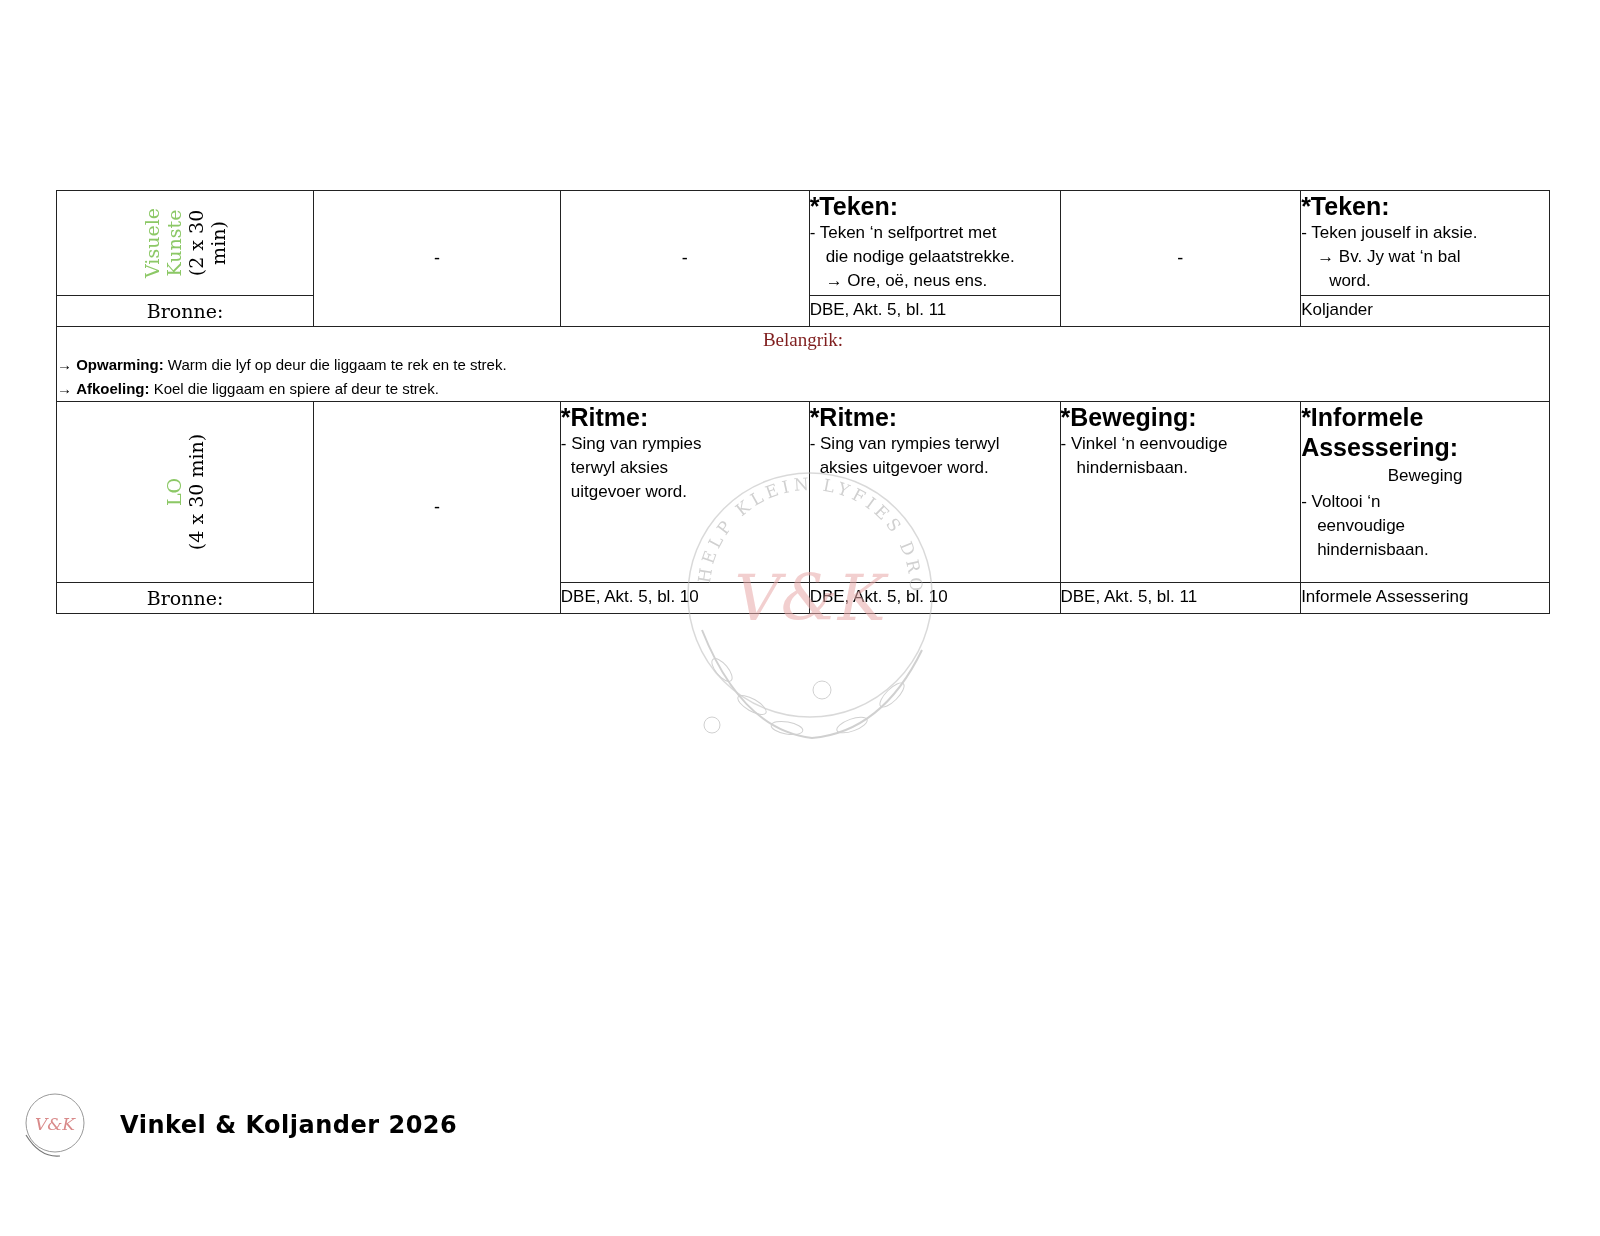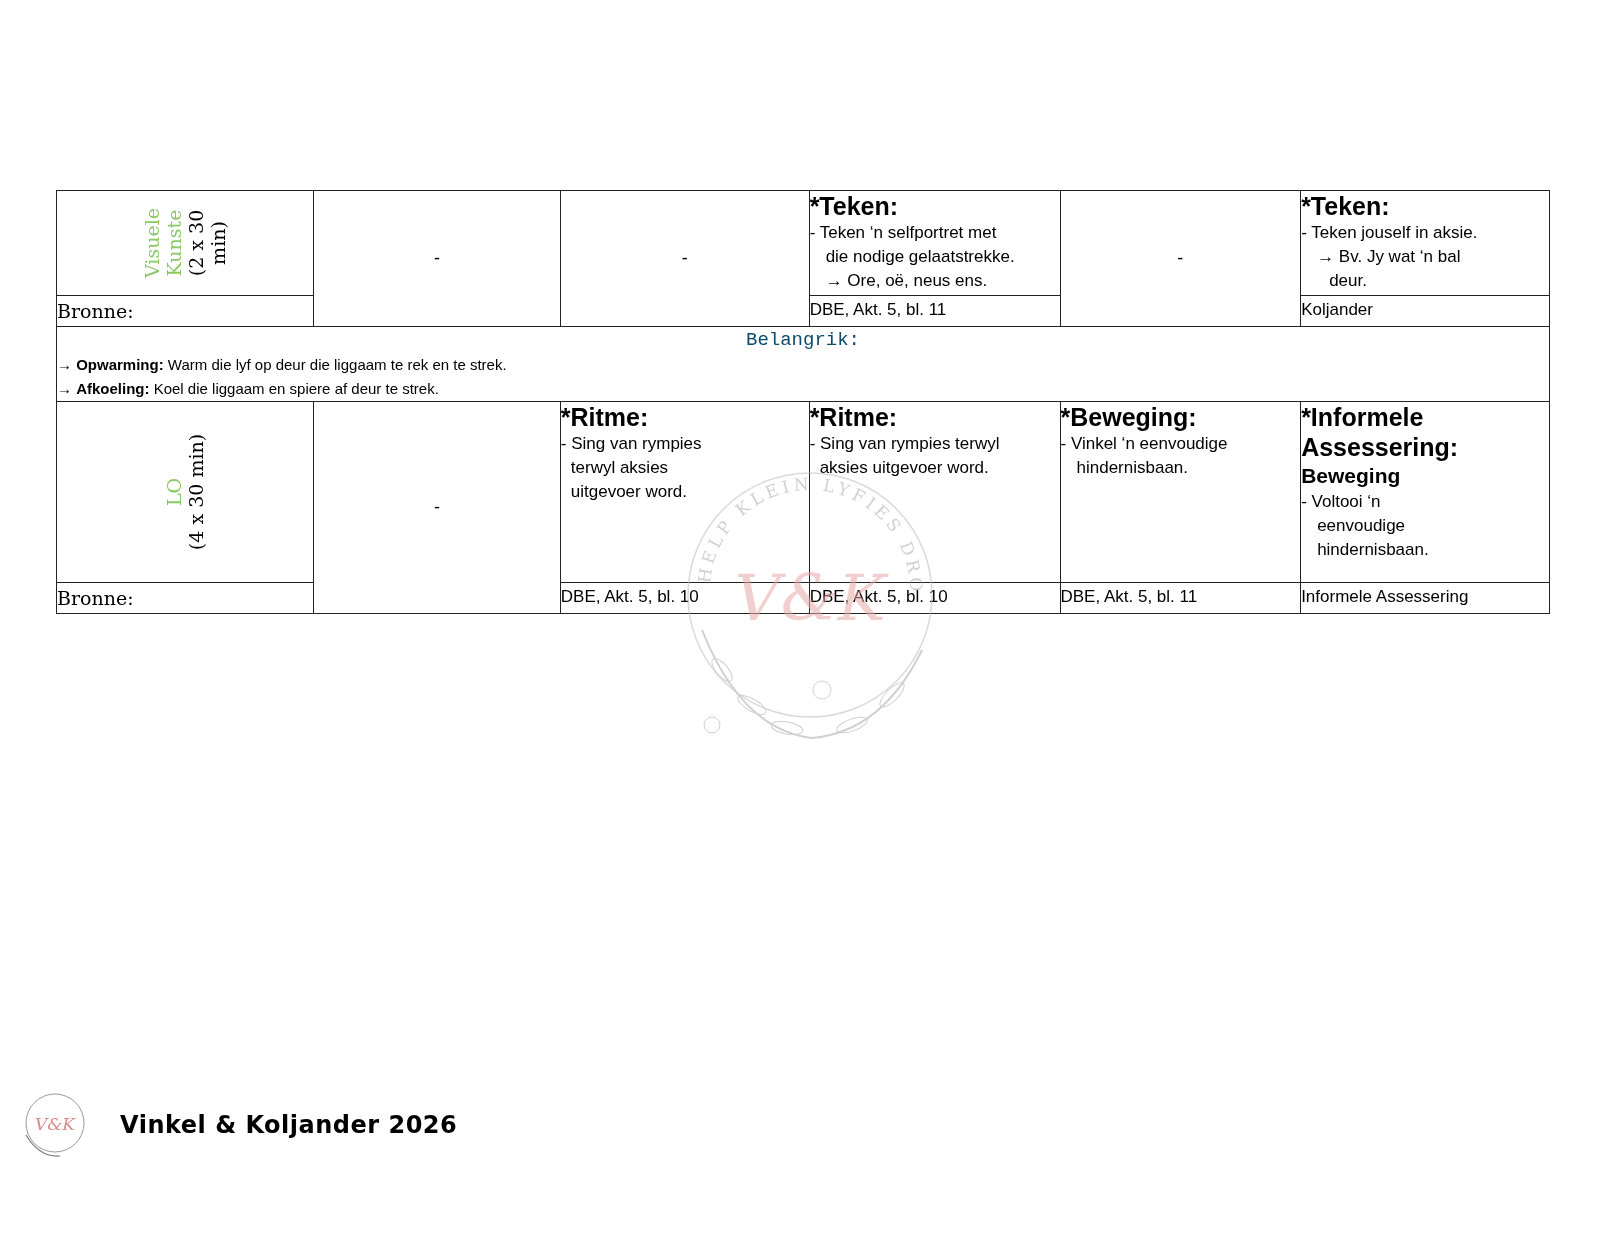--- a/index.html
+++ b/index.html
@@ -7,33 +7,33 @@
            font-family: "Liberation Sans", sans-serif; color: #000; }
 
     .plan { position: absolute; left: 56px; top: 190px; width: 1494px;
             border-collapse: collapse; table-layout: fixed; }
     .plan td { border: 1.5px solid #222; vertical-align: top; padding: 0; }
 
     .subj { position: relative; text-align: center; vertical-align: middle !important; }
     .vert { display: inline-block; transform: rotate(-90deg); white-space: nowrap;
             font-family: "DejaVu Serif", serif; font-size: 19px; line-height: 22px; text-align: center; }
     .green { color: #8cc866; }
-    .bronne { font-family: "DejaVu Serif", serif; font-size: 19px; text-align: left;
+    .bronne { font-family: "DejaVu Serif", serif; font-size: 19px; text-align: center;
               height: 30px; line-height: 30px; }
 
     .dash { text-align: center; vertical-align: middle !important; font-size: 18px; }
     .cell { padding: 2px 10px 4px 10px; }
     .heading { font-weight: bold; font-size: 25px; text-align: left; line-height: 30px; }
-    .subheading { font-weight: bold; font-size: 21px; line-height: 28px; }
+    .subheading { font-weight: normal; font-size: 17px; text-align: center; line-height: 28px; }
     .body-text { font-size: 17px; line-height: 24px; }
     .indent { padding-left: 16px; }
     .src { font-size: 17px; padding: 2px 10px; height: 27px; line-height: 27px; }
 
     .note { padding: 4px 10px 4px 10px; }
-    .note-title { color: #0c4a6e; font-family: Liberation Mono, monospace; font-size: 19px;
+    .note-title { color: #7f1d1d; font-family: Liberation Serif, serif; font-size: 19px;
                   text-align: center; line-height: 26px; }
     .note-line { font-size: 15px; line-height: 24px; }
 
     .watermark { position: absolute; left: 682px; top: 470px; width: 255px; height: 290px;
                  pointer-events: none; opacity: 0.55; }
 
     .footer { position: absolute; left: 20px; top: 1090px; display: flex; align-items: center; }
     .footer-logo { width: 70px; height: 70px; }
     .footer-text { margin-left: 30px; font-family: "DejaVu Sans", sans-serif; font-weight: bold;
                    font-size: 24px; letter-spacing: 0.5px; }
@@ -67,21 +67,21 @@
       <div class="heading">*Teken:</div>
       <div class="body-text">- Teken ‘n selfportret met</div>
       <div class="body-text indent">die nodige gelaatstrekke.</div>
       <div class="body-text indent">→ Ore, oë, neus ens.</div>
     </td>
     <td class="dash" rowspan="2">-</td>
     <td class="cell">
       <div class="heading">*Teken:</div>
       <div class="body-text">- Teken jouself in aksie.</div>
       <div class="body-text indent">→ Bv. Jy wat ‘n bal</div>
-      <div class="body-text indent" style="padding-left:28px">deur.</div>
+      <div class="body-text indent" style="padding-left:28px">word.</div>
     </td>
   </tr>
   <tr>
     <td class="bronne">Bronne:</td>
     <td class="src">DBE, Akt. 5, bl. 11</td>
     <td class="src">Koljander</td>
   </tr>
 
   <tr>
     <td colspan="6" class="note">

